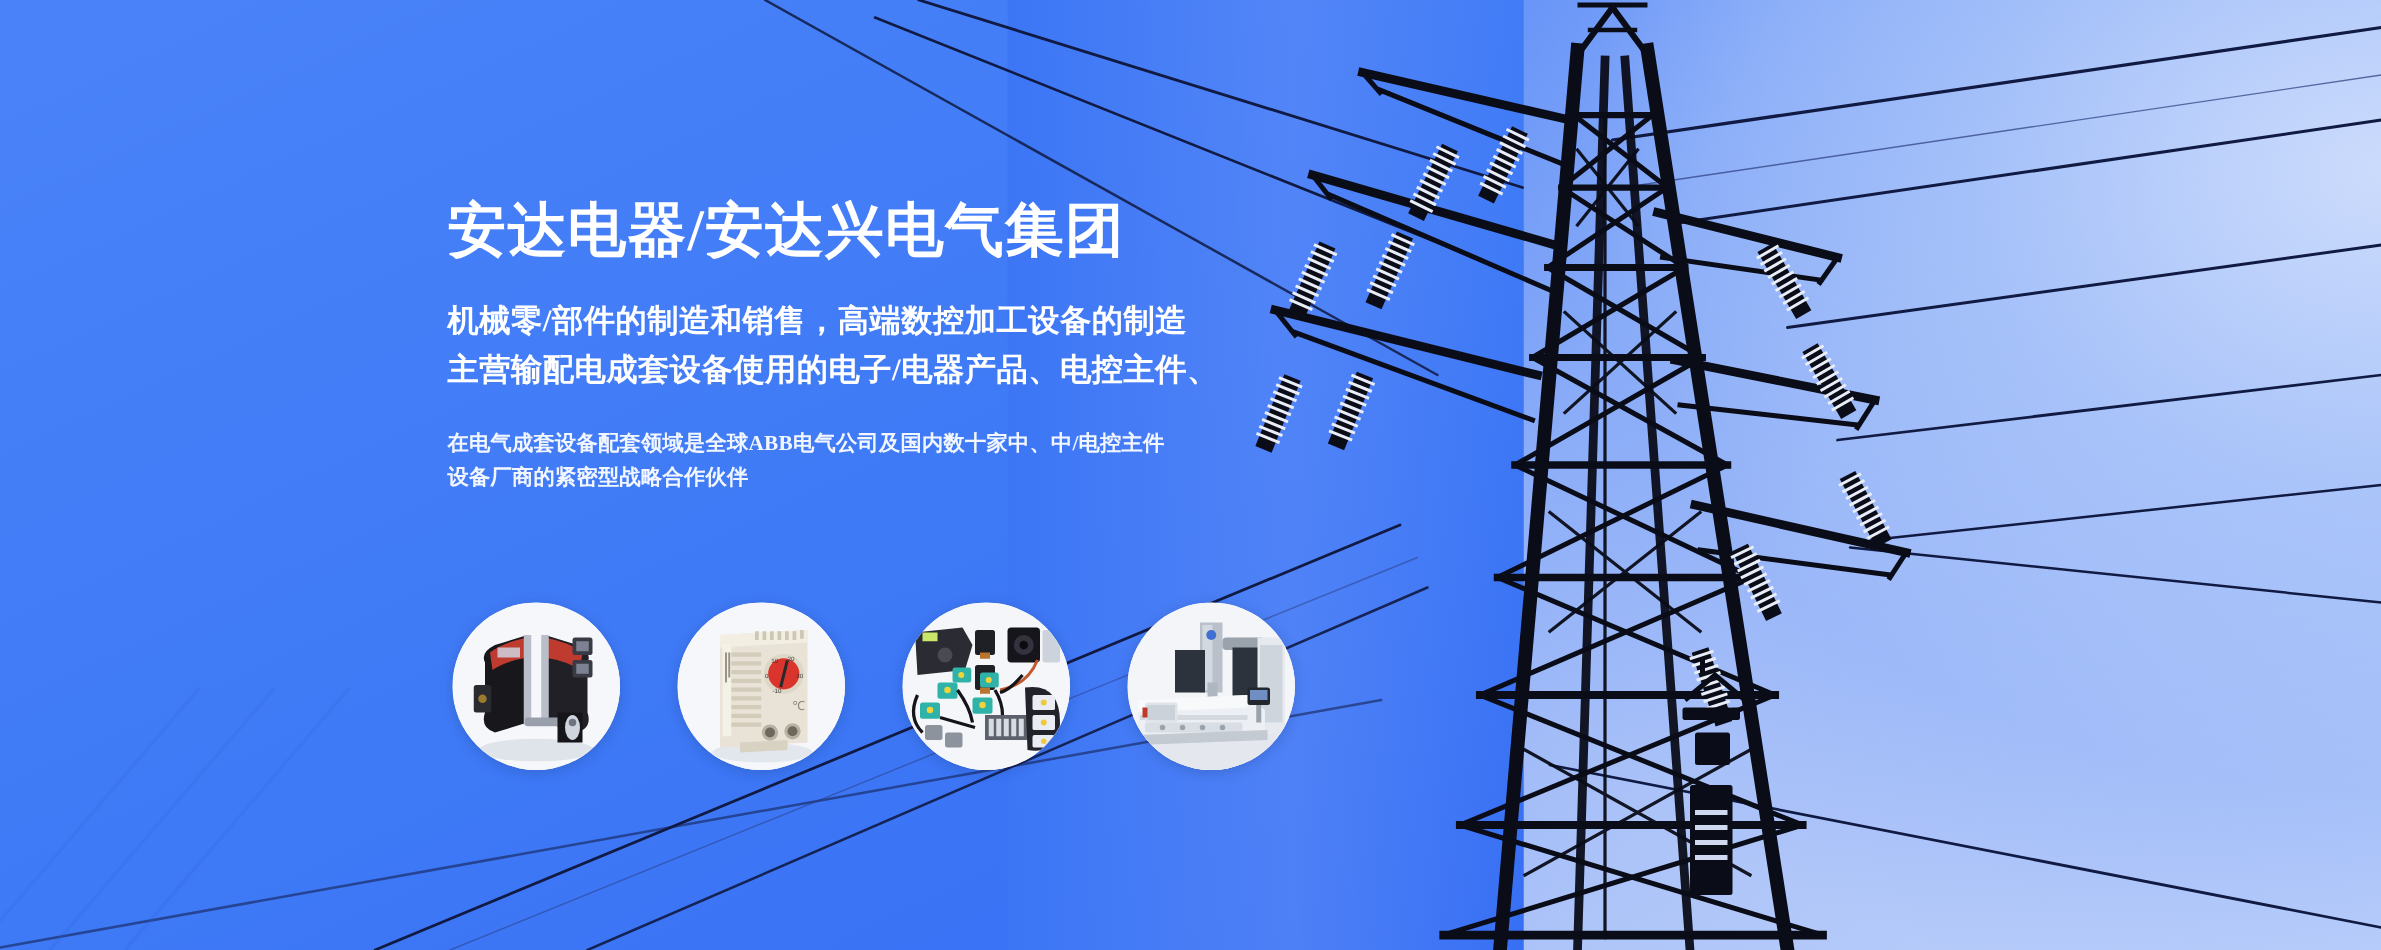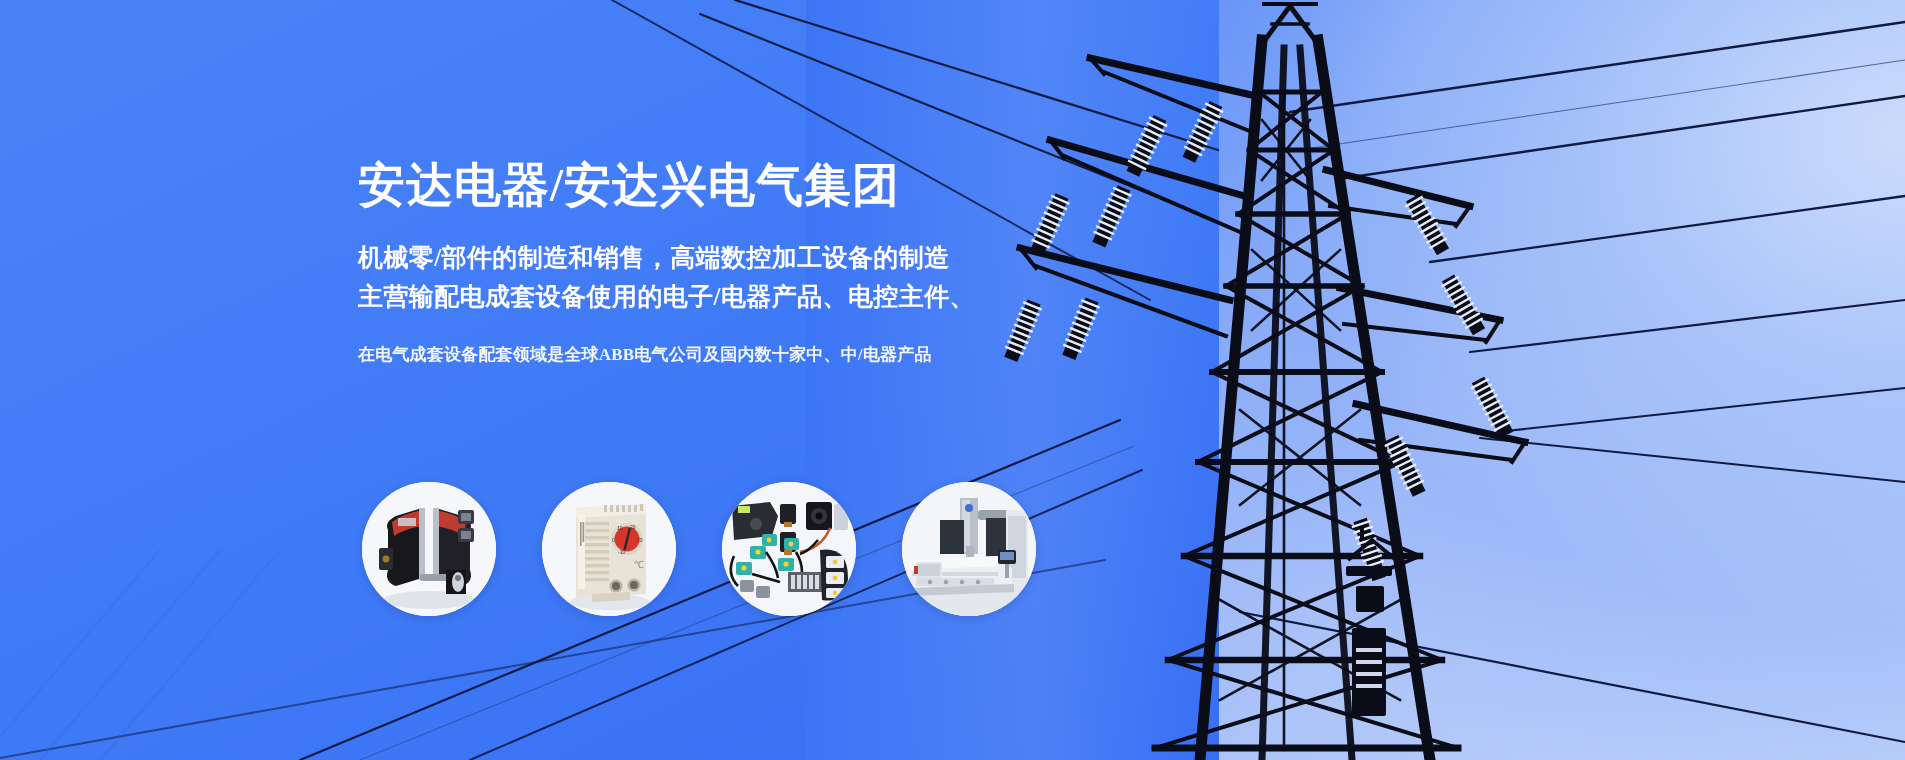--- a/index.html
+++ b/index.html
@@ -334,21 +334,22 @@
     </svg>
   </div>
 
   <div class="copy">
     <h1 class="headline">安达电器/安达兴电气集团</h1>
 
     <div class="sub-line">机械零/部件的制造和销售，高端数控加工设备的制造</div>
     <div class="sub-line">主营输配电成套设备使用的电子/电器产品、电控主件、</div>
 
     <div class="desc">
-      <div class="desc-line">在电气成套设备配套领域是全球ABB电气公司及国内数十家中、中/电器产品</div>
+      <div class="desc-line">在电气成套设备配套领域是全球ABB电气公司及国内数十家中、中/电控主件</div>
+      <div class="desc-line">设备厂商的紧密型战略合作伙伴</div>
     </div>
   </div>
 
   <div class="thumbs">
 
     <div class="thumb">
       <div class="scene">
         <svg viewBox="0 0 134 134">
           <rect width="134" height="134" fill="#f6f7fa"></rect>
           <ellipse cx="67" cy="118" rx="46" ry="9" fill="#dfe3ea"></ellipse>

